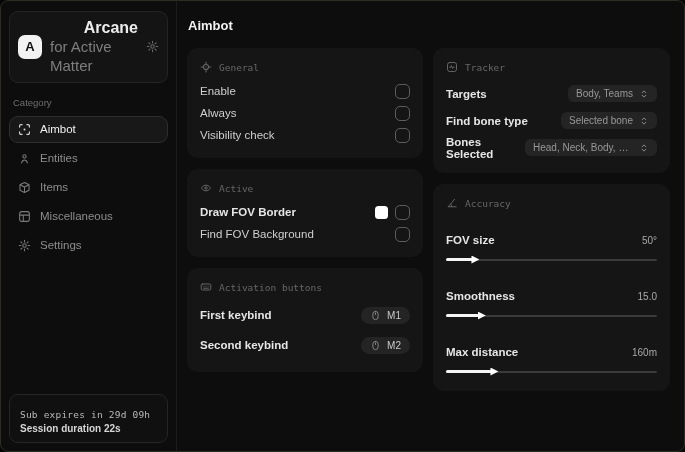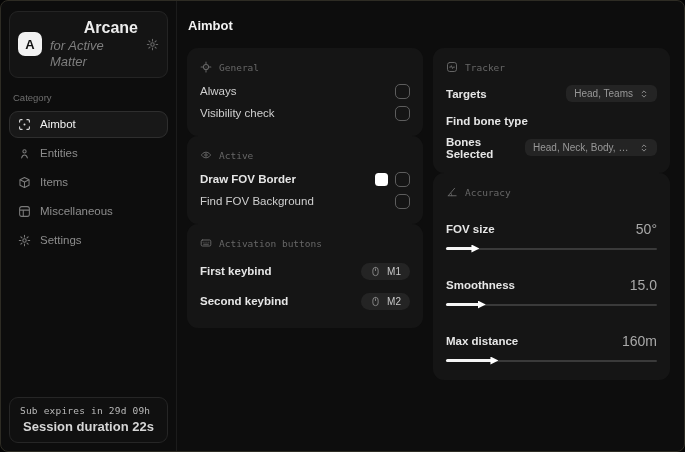--- a/index.html
+++ b/index.html
@@ -32,21 +32,21 @@
   }
   .brand-logo {
     width: 24px; height: 24px; flex-shrink: 0;
     background: #f2f2f2; color: #111;
     border-radius: 7px;
     display: flex; align-items: center; justify-content: center;
     font-weight: 700; font-size: 13px;
   }
   .brand-text { flex: 1; min-width: 0; }
   .brand-title { color: #ececec; font-size: 16px; font-weight: 700; line-height: 1.25; text-align: right; }
-  .brand-subtitle { color: #7e7e7e; font-size: 13px; line-height: 1.25; font-style: italic; }
+  .brand-subtitle { color: #7e7e7e; font-size: 15px; line-height: 1.25; }
   .brand-gear { color: #6a6a6a; display: flex; cursor: pointer; }
   .category-label { color: #6f6f6f; font-size: 9.5px; margin: 14px 4px 8px; }
   .menu { display: flex; flex-direction: column; gap: 2px; }
   .menu-item {
     display: flex; align-items: center; gap: 9px;
     padding: 6px 8px;
     border: 1px solid transparent;
     border-radius: 9px;
     color: #8d8d8d;
     font-size: 11.5px;
@@ -57,32 +57,32 @@
     background: #181818;
     border-color: #2e2e2e;
     color: #f0f0f0;
   }
   .menu-item.active .mi-icon { color: #d8d8d8; }
   .sidebar-footer {
     margin-top: auto;
     border: 1px solid #262626;
     border-radius: 9px;
     background: #101010;
-    padding: 7px 10px 8px;
+    padding: 14px 10px 8px;
   }
   .sub-expires {
     font-family: "DejaVu Sans Mono", monospace;
     color: #b9b9b9; font-size: 9.5px; letter-spacing: 0.2px;
   }
-  .session-duration { color: #d6d6d6; font-size: 13px; font-weight: 700; margin-top: 3px; text-align: center; }
+  .session-duration { color: #d6d6d6; font-size: 10px; font-weight: 700; margin-top: 3px; }
   
   .main { flex: 1; padding: 17px 14px 0 10px; overflow: hidden; }
   .page-title { color: #f2f2f2; font-size: 13px; font-weight: 700; margin-left: 1px; }
   .columns { display: flex; gap: 10px; align-items: flex-start; margin-top: 15px; }
-  .col { display: flex; flex-direction: column; }
+  .col { display: flex; flex-direction: column; gap: 11px; }
   .col-left { width: 237px; }
   .col-right { width: 238px; }
   .card {
     background: #151515;
     border-radius: 11px;
     padding: 11px 13px 12px;
   }
   .section-header {
     display: flex; align-items: center; gap: 7px;
     color: #676767;
@@ -116,21 +116,21 @@
     cursor: pointer;
     white-space: nowrap;
   }
   .pill .pill-icon { display: flex; color: #8a8a8a; }
   .pill.keybind { border-radius: 10px; padding: 3px 9px; color: #c9c9c9; text-align: center; }
   .dropdown-value { max-width: 100px; overflow: hidden; text-overflow: ellipsis; }
   .tracker-row { min-height: 27px; }
   
   .slider-group { margin-bottom: 7px; margin-top: 20px; }
   .slider-group:last-child { margin-bottom: 2px; }
-  .slider-value { color: #a9a9a9; font-size: 14px; }
+  .slider-value { color: #a9a9a9; font-size: 10px; }
   .slider {
     position: relative; height: 11px; margin-top: 3px; cursor: pointer;
   }
   .slider-track {
     position: absolute; left: 0; right: 0; top: 4.5px; height: 2px;
     background: #3a3a3a; border-radius: 2px;
   }
   .slider-fill {
     position: absolute; left: 0; top: 4px; height: 3px;
     background: #f5f5f5; border-radius: 2px;
@@ -230,20 +230,24 @@
         <div class="card">
           <div class="section-header">
             <span class="sh-icon">
               <svg width="12" height="12" viewBox="0 0 16 16" fill="none" stroke="currentColor" stroke-width="1.4" stroke-linecap="round">
                 <circle cx="8" cy="8" r="3.4"></circle>
                 <path d="M8 1.5v2M8 12.5v2M1.5 8h2M12.5 8h2"></path>
                 <circle cx="8" cy="8" r="0.8" fill="currentColor" stroke="none"></circle>
               </svg>
             </span>
             <span>General</span>
+          </div>
+          <div class="row">
+            <span class="row-label">Enable</span>
+            <span class="checkbox"></span>
           </div>
           <div class="row">
             <span class="row-label">Always</span>
             <span class="checkbox"></span>
           </div>
           <div class="row">
             <span class="row-label">Visibility check</span>
             <span class="checkbox"></span>
           </div>
         </div>
@@ -316,30 +320,38 @@
               <svg width="12" height="12" viewBox="0 0 16 16" fill="none" stroke="currentColor" stroke-width="1.3" stroke-linecap="round" stroke-linejoin="round">
                 <rect x="2" y="2" width="12" height="12" rx="3"></rect>
                 <path d="M4.8 8.2h1.4l.9-2 1.6 3.8.9-1.8h1.6"></path>
               </svg>
             </span>
             <span>Tracker</span>
           </div>
           <div class="row tracker-row">
             <span class="row-label strong">Targets</span>
             <span class="pill">
-              <span class="dropdown-value">Head, Teams</span>
+              <span class="dropdown-value">Body, Teams</span>
               <span class="pill-icon">
                 <svg width="10" height="10" viewBox="0 0 16 16" fill="none" stroke="currentColor" stroke-width="1.6" stroke-linecap="round" stroke-linejoin="round">
                   <path d="M5 6l3-3 3 3M5 10l3 3 3-3"></path>
                 </svg>
               </span>
             </span>
           </div>
           <div class="row tracker-row">
             <span class="row-label strong">Find bone type</span>
+            <span class="pill">
+              <span class="dropdown-value">Selected bone</span>
+              <span class="pill-icon">
+                <svg width="10" height="10" viewBox="0 0 16 16" fill="none" stroke="currentColor" stroke-width="1.6" stroke-linecap="round" stroke-linejoin="round">
+                  <path d="M5 6l3-3 3 3M5 10l3 3 3-3"></path>
+                </svg>
+              </span>
+            </span>
           </div>
           <div class="row tracker-row">
             <span class="row-label strong">Bones Selected</span>
             <span class="pill">
               <span class="dropdown-value">Head, Neck, Body, Pe…</span>
               <span class="pill-icon">
                 <svg width="10" height="10" viewBox="0 0 16 16" fill="none" stroke="currentColor" stroke-width="1.6" stroke-linecap="round" stroke-linejoin="round">
                   <path d="M5 6l3-3 3 3M5 10l3 3 3-3"></path>
                 </svg>
               </span>

